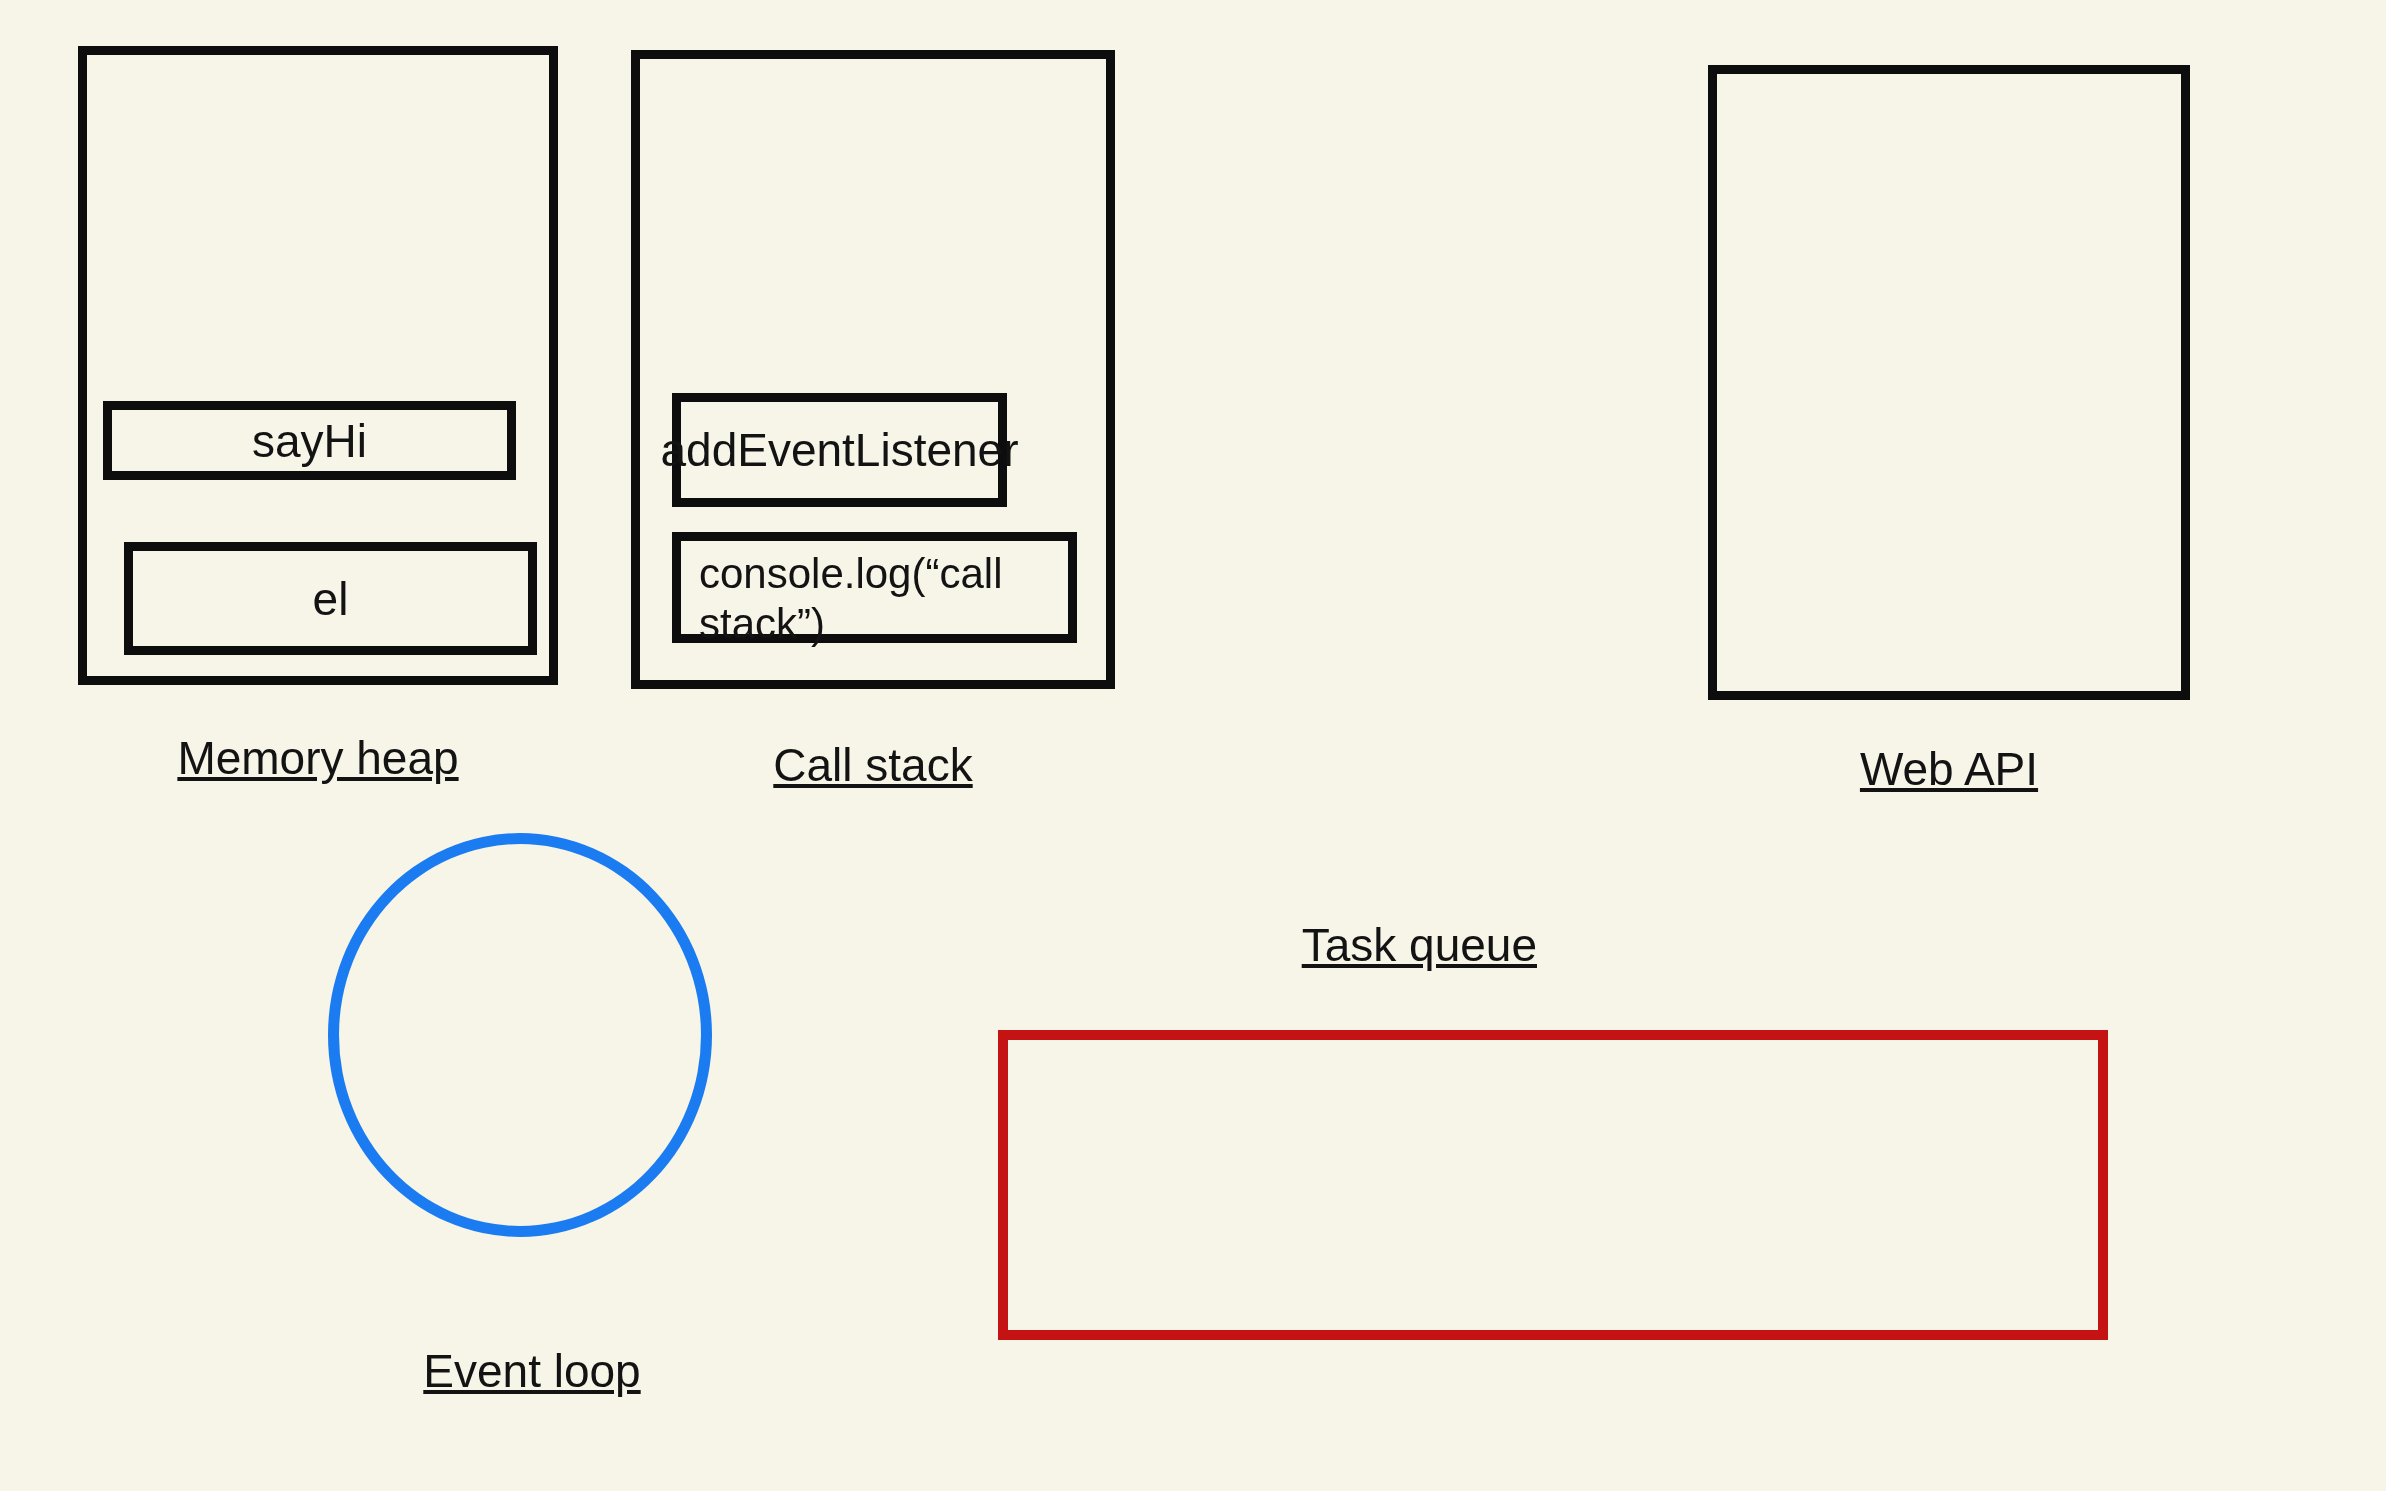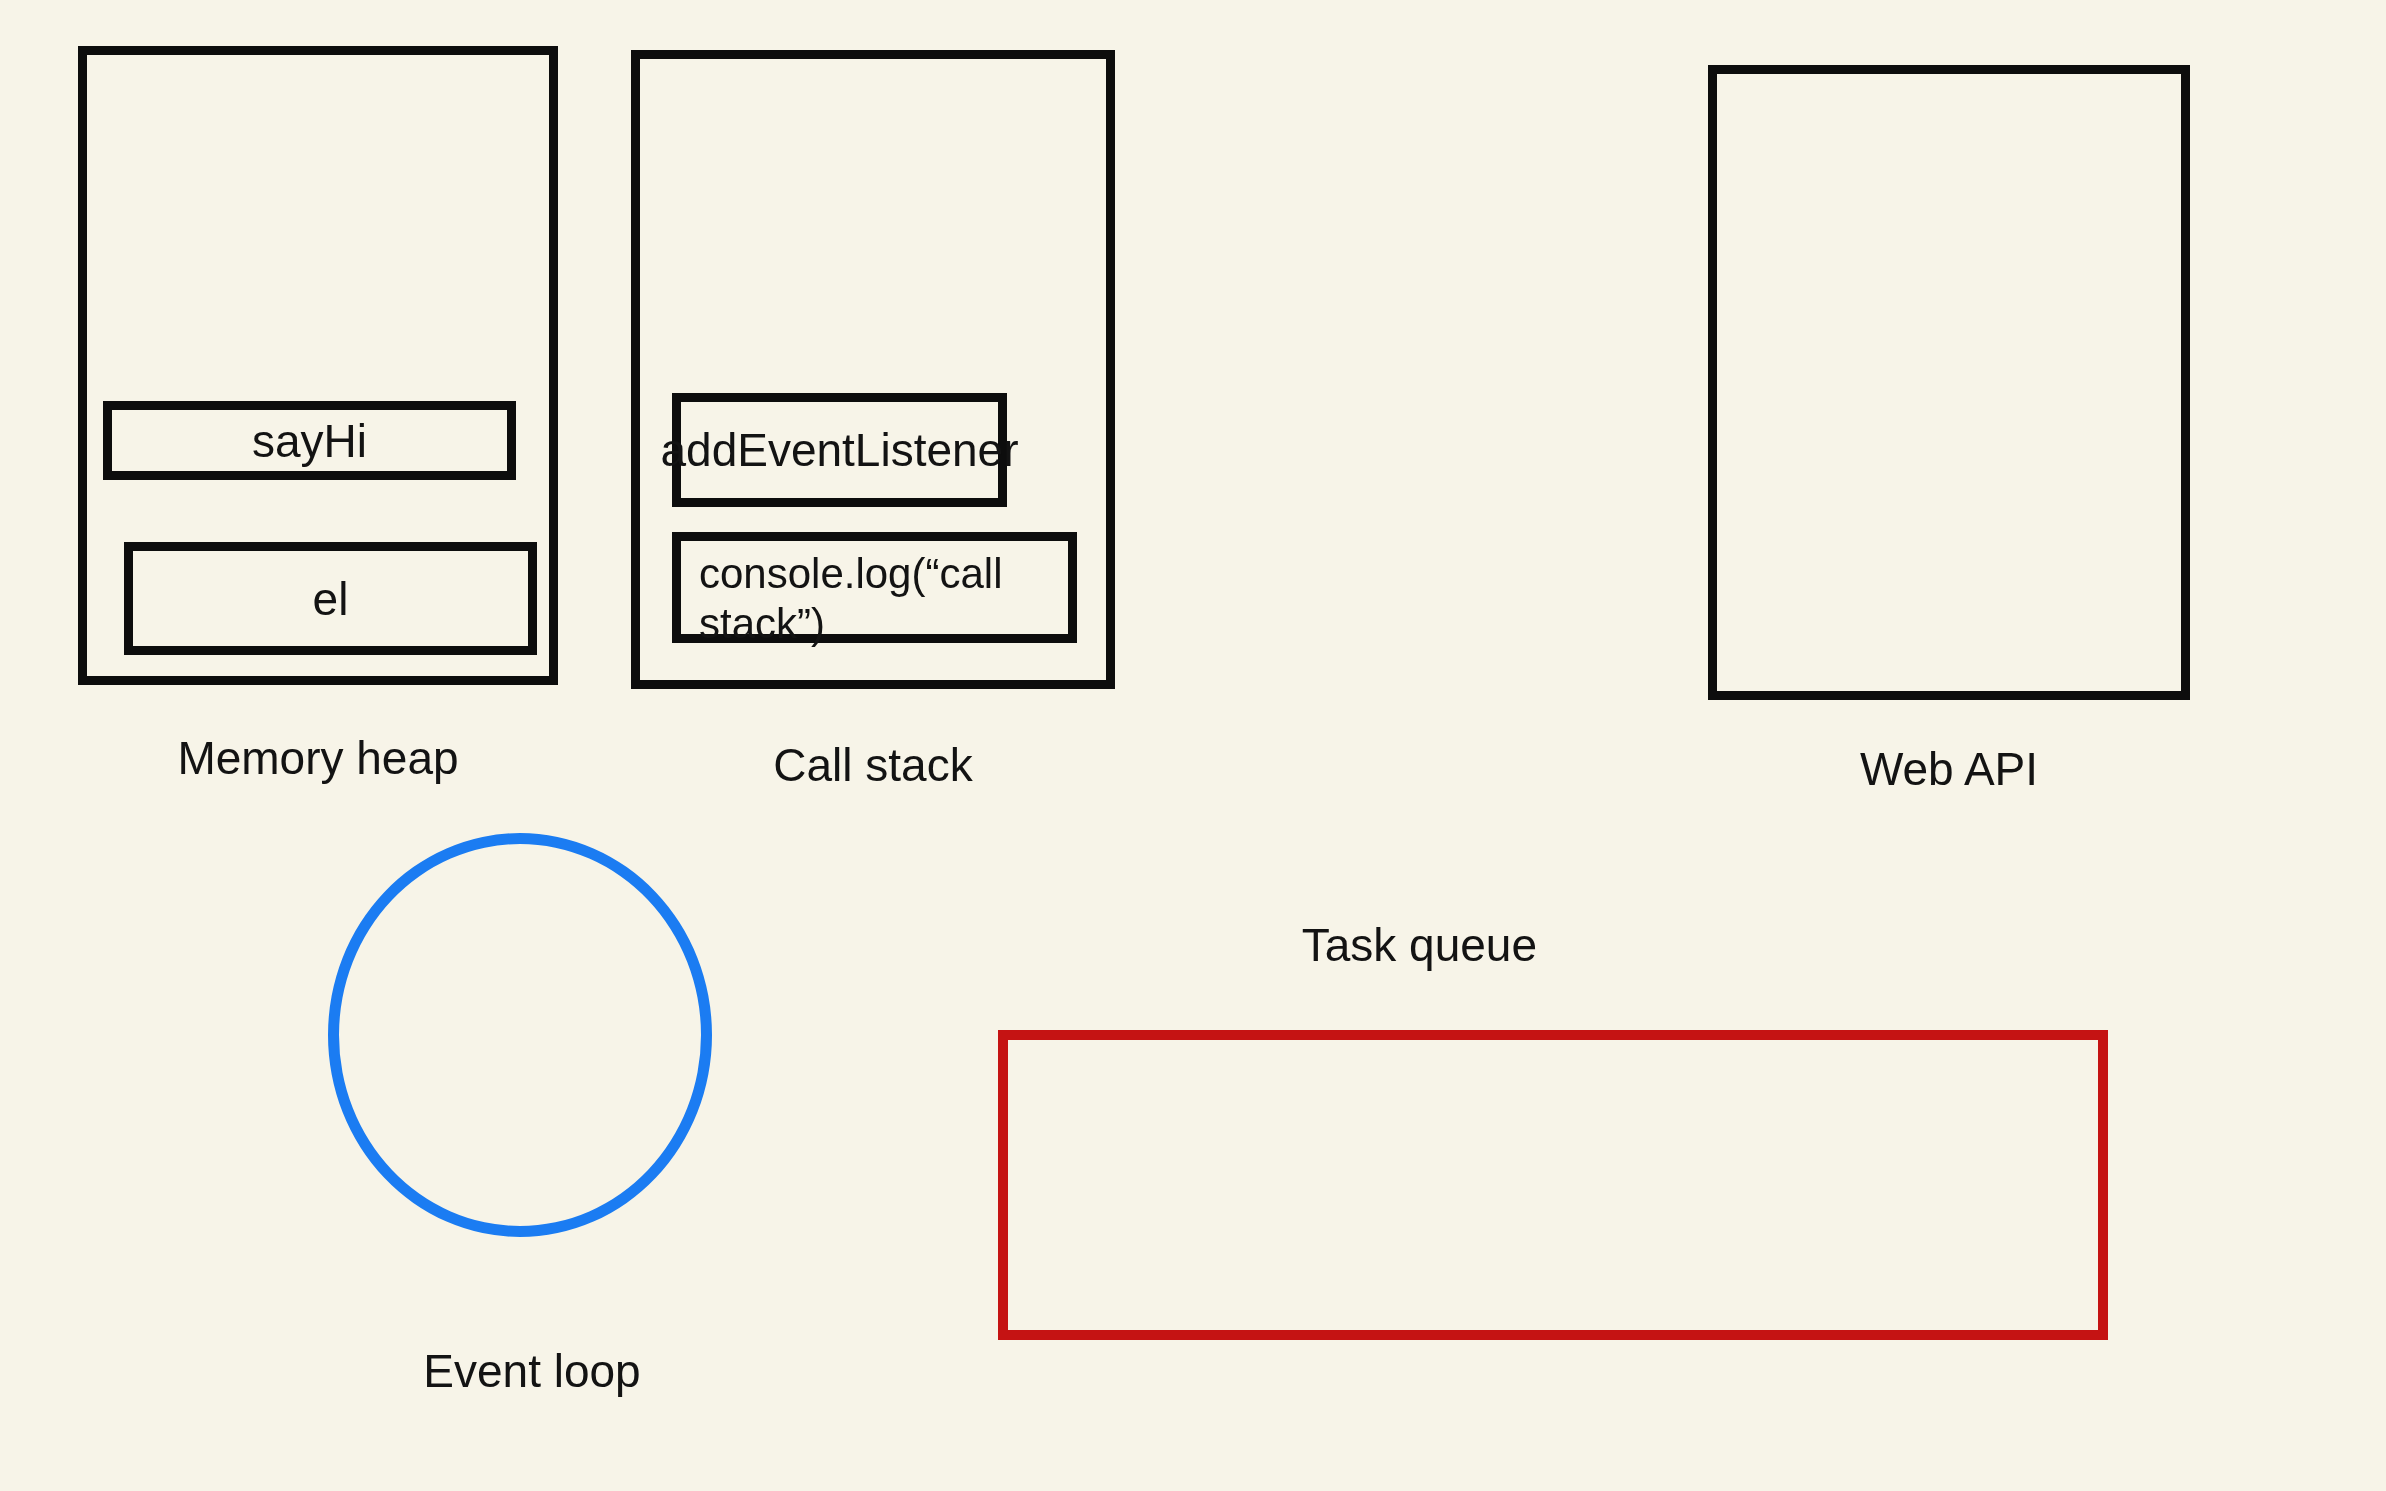--- a/index.html
+++ b/index.html
@@ -31,20 +31,21 @@
     align-items: flex-start;
     justify-content: flex-start;
     font-size: 42px;
     line-height: 1.2;
     padding: 8px 18px 0 18px;
     text-align: left;
   }
   .diagram-label {
     font-size: 46px;
     text-align: center;
+    text-decoration: underline;
   }
   .diagram-label.left { text-align: right; }
   .ellipse {
     border: 11px solid #1b7cf2;
     border-radius: 50%;
     background: transparent;
   }
   .queue-box {
     border: 10px solid #c51313;
     background: transparent;

